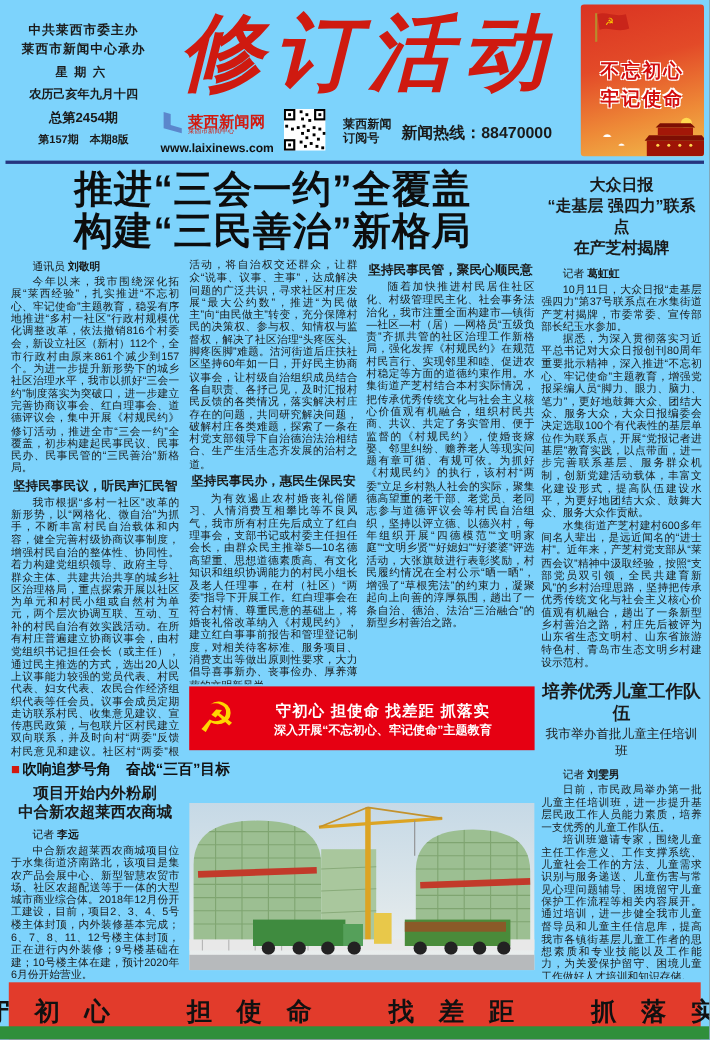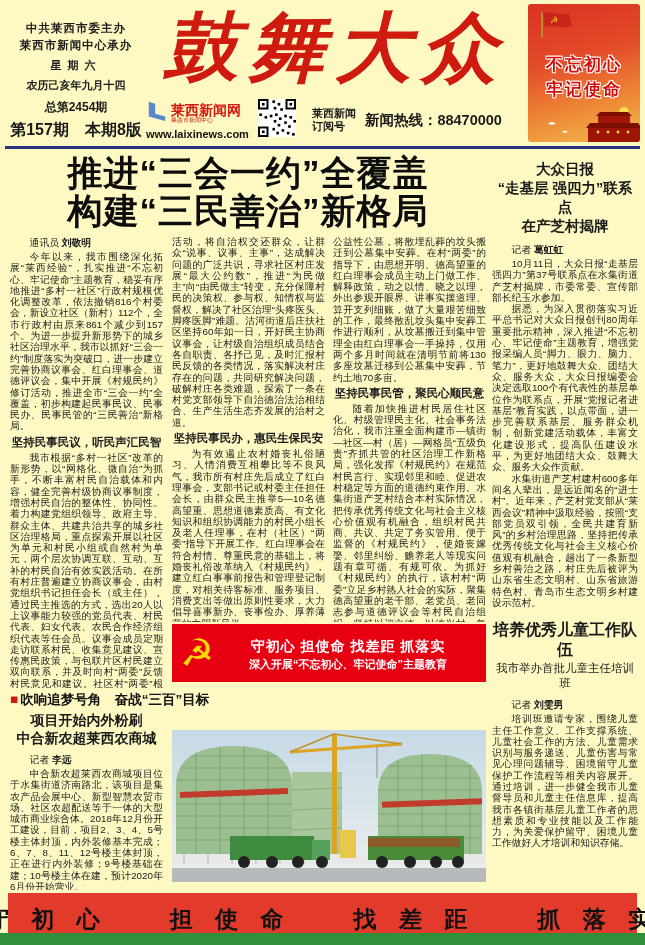--- a/index.html
+++ b/index.html
@@ -1,28 +1,28 @@
 <!DOCTYPE html>
 <html><head>
 <meta charset="utf-8">
 <style>
   html,body{margin:0;padding:0;background:#888;}
-  .page{position:relative;width:645px;height:945px;background:#fef9c3;margin:0 auto;overflow:hidden;
+  .page{position:relative;width:645px;height:945px;background:#7dd3fc;margin:0 auto;overflow:hidden;
         font-family:"Liberation Sans","DejaVu Sans",sans-serif;color:#1a1a1a;}
   .abs{position:absolute;}
 
   
   .mast-left{left:10px;top:20px;width:132px;text-align:center;}
   .org{font-size:11.5px;font-weight:bold;line-height:17px;letter-spacing:1px;}
   .date-line{margin-top:9px;font-size:13px;font-weight:bold;}
   .date-line .big-red{color:#d21a10;font-size:16px;}
   .weekday{margin-top:4px;font-size:11px;font-weight:bold;letter-spacing:6px;}
   .lunar{margin-top:5px;font-size:11px;font-weight:bold;}
   .issue{margin-top:6px;font-size:12px;font-weight:bold;}
-  .issue2{margin-top:4px;font-size:16px;font-weight:bold;}
+  .issue2{margin-top:4px;font-size:10px;font-weight:bold;}
 
   .mast-title{left:142px;top:0;width:386px;height:94px;text-align:center;
       font-family:"DejaVu Serif","Liberation Serif",serif;font-weight:bold;font-style:italic;
       font-size:76px;line-height:96px;color:#cf1a10;letter-spacing:10px;white-space:nowrap;}
 
   .mast-row{left:146px;top:98px;width:382px;height:44px;display:flex;align-items:center;gap:9px;}
   .logo-block{display:flex;flex-direction:column;align-items:flex-start;}
   .logo-top{display:flex;align-items:center;gap:3px;}
   .site-name{font-size:14px;font-weight:bold;color:#d21a10;line-height:14px;}
   .site-sub{font-size:6px;color:#d21a10;line-height:7px;}
@@ -88,21 +88,21 @@
 
   <div class="abs mast-left">
     <div class="org">中共莱西市委主办</div>
     <div class="org">莱西市新闻中心承办</div>
     <div class="weekday">星期六</div>
     <div class="lunar">农历己亥年九月十四</div>
     <div class="issue">总第2454期</div>
     <div class="issue2">第157期　本期8版</div>
   </div>
 
-  <div class="abs mast-title">鼓舞大众</div>
+  <div class="abs mast-title">修订活动</div>
 
   <div class="abs mast-row">
     <div class="logo-block">
       <div class="logo-top">
         <span>
           <svg width="22" height="22" viewBox="0 0 24 24">
               <path d="M3,2 L10,4 L10,15 L21,18 L21,23 L3,18 Z" fill="#5b87cc"></path>
             </svg>
         </span>
         <span>
@@ -204,21 +204,20 @@
   </div>
 
   <div class="abs col col2">
     <p class="bt" style="text-indent:0;">活动，将自治权交还群众，让群众“说事、议事、主事”，达成解决问题的广泛共识，寻求社区村庄发展“最大公约数”，推进“为民做主”向“由民做主”转变，充分保障村民的决策权、参与权、知情权与监督权，解决了社区治理“头疼医头、脚疼医脚”难题。沽河街道后庄扶社区坚持60年如一日，开好民主协商议事会，让村级自治组织成员结合各自职责、各抒己见，及时汇报村民反馈的各类情况，落实解决村庄存在的问题，共同研究解决问题，破解村庄各类难题，探索了一条在村党支部领导下自治德治法治相结合、生产生活生态齐发展的治村之道。</p>
     <h3 class="subhd">坚持民事民办，惠民生保民安</h3>
     <p class="bt">为有效遏止农村婚丧礼俗陋习、人情消费互相攀比等不良风气，我市所有村庄先后成立了红白理事会，支部书记或村委主任担任会长，由群众民主推举5—10名德高望重、思想道德素质高、有文化知识和组织协调能力的村民小组长及老人任理事，在村（社区）“两委”指导下开展工作。红白理事会在符合村情、尊重民意的基础上，将婚丧礼俗改革纳入《村规民约》，建立红白事事前报告和管理登记制度，对相关待客标准、服务项目、消费支出等做出原则性要求，大力倡导喜事新办、丧事俭办、厚养薄葬的文明新风尚。</p>
 
   </div>
 
   <div class="abs col col3">
-    <p class="bt" style="text-indent:0;">公益性公墓，将散埋乱葬的坟头搬迁到公墓集中安葬。在村“两委”的指导下，由思想开明、德高望重的红白理事会成员主动上门做工作、解释政策，动之以情、晓之以理，外出参观开眼界、讲事实摆道理、算开支列细账，做了大量艰苦细致的工作，最终散乱坟头集中安葬工作进行顺利，从坟墓搬迁到集中管理全由红白理事会一手操持，仅用两个多月时间就在清明节前将130多座坟墓迁移到公墓集中安葬，节约土地70多亩。</p>
     <h3 class="subhd">坚持民事民管，聚民心顺民意</h3>
     <p class="bt">随着加快推进村民居住社区化、村级管理民主化、社会事务法治化，我市注重全面构建市—镇街—社区—村（居）—网格员“五级负责”齐抓共管的社区治理工作新格局，强化发挥《村规民约》在规范村民言行、实现邻里和睦、促进农村稳定等方面的道德约束作用。水集街道产芝村结合本村实际情况，把传承优秀传统文化与社会主义核心价值观有机融合，组织村民共商、共议、共定了务实管用、便于监督的《村规民约》，使婚丧嫁娶、邻里纠纷、赡养老人等现实问题有章可循、有规可依。为抓好《村规民约》的执行，该村村“两委”立足乡村熟人社会的实际，聚集德高望重的老干部、老党员、老同志参与道德评议会等村民自治组织，坚持以评立德、以德兴村，每年组织开展“四德模范”“文明家庭”“文明乡贤”“好媳妇”“好婆婆”评选活动，大张旗鼓进行表彰奖励，村民履约情况在全村公示“晒一晒”，增强了“草根宪法”的约束力，凝聚起向上向善的淳厚氛围，趟出了一条自治、德治、法治“三治融合”的新型乡村善治之路。</p>
   </div>
 
   <div class="abs mid-banner">
     <span class="emblem">☭</span>
     <span class="mid-text">
       <div class="mid-line1">守初心 担使命 找差距 抓落实</div>
       <div class="mid-line2">深入开展“不忘初心、牢记使命”主题教育</div>
     </span>
@@ -330,20 +329,21 @@
       <div>“走基层 强四力”联系点</div>
       <div>在产芝村揭牌</div>
     </h2>
     <p class="byline"><span>记者</span> <b>葛虹虹</b></p>
     <p class="bt">10月11日，大众日报“走基层 强四力”第37号联系点在水集街道产芝村揭牌，市委常委、宣传部部长纪玉水参加。</p>
     <p class="bt">据悉，为深入贯彻落实习近平总书记对大众日报创刊80周年重要批示精神，深入推进“不忘初心、牢记使命”主题教育，增强党报采编人员“脚力、眼力、脑力、笔力”，更好地鼓舞大众、团结大众、服务大众，大众日报编委会决定选取100个有代表性的基层单位作为联系点，开展“党报记者进基层”教育实践，以点带面，进一步完善联系基层、服务群众机制，创新党建活动载体，丰富文化建设形式，提高队伍建设水平，为更好地团结大众、鼓舞大众、服务大众作贡献。</p>
     <p class="bt">水集街道产芝村建村600多年间名人辈出，是远近闻名的“进士村”。近年来，产芝村党支部从“莱西会议”精神中汲取经验，按照“支部党员双引领，全民共建育新风”的乡村治理思路，坚持把传承优秀传统文化与社会主义核心价值观有机融合，趟出了一条新型乡村善治之路，村庄先后被评为山东省生态文明村、山东省旅游特色村、青岛市生态文明乡村建设示范村。</p>
     <h2 class="a2-title">培养优秀儿童工作队伍</h2>
     <div class="a2-sub">我市举办首批儿童主任培训班</div>
     <p class="byline"><span>记者</span> <b>刘雯男</b></p>
+    <p class="bt">日前，市民政局举办第一批儿童主任培训班，进一步提升基层民政工作人员能力素质，培养一支优秀的儿童工作队伍。</p>
     <p class="bt">培训班邀请专家，围绕儿童主任工作意义、工作支撑系统、儿童社会工作的方法、儿童需求识别与服务递送、儿童伤害与常见心理问题辅导、困境留守儿童保护工作流程等相关内容展开。通过培训，进一步健全我市儿童督导员和儿童主任信息库，提高我市各镇街基层儿童工作者的思想素质和专业技能以及工作能力，为关爱保护留守、困境儿童工作做好人才培训和知识存储。</p>
 
   </div>
 
   <div class="abs bottom-banner">
     <span>守 初 心　　担 使 命　　找 差 距　　抓 落 实</span>
   </div>
   <div class="abs green-strip"></div>
 
 </div>

